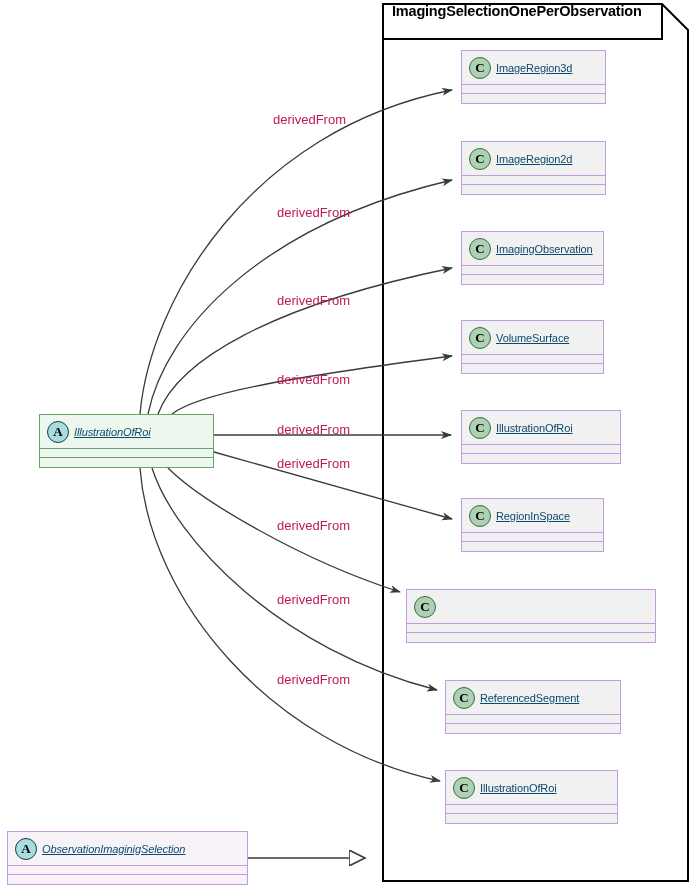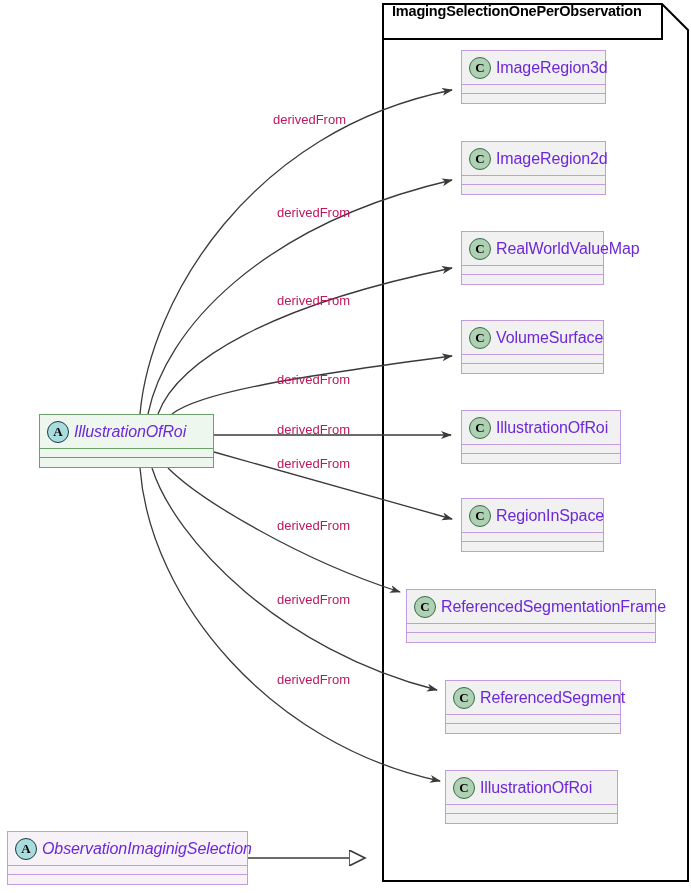--- a/index.html
+++ b/index.html
@@ -45,25 +45,26 @@
   .umlbox .comp {
     box-sizing: border-box;
     height: 9px;
     border-bottom: 1px solid #C39CE0;
   }
   .umlbox .comp.last {
     border-bottom: none;
     height: 9px;
   }
   .umlbox .cname {
-    font-size: 16px;
-    color: #6d28d9;
+    font-size: 11px;
+    color: #0c4a6e;
     white-space: nowrap;
     margin-left: 5px;
     letter-spacing: -0.1px;
+    text-decoration: underline;
   }
 
   
   .umlbox.abstract-green {
     border-color: #69A269;
     background: #EEF7EE;
   }
   .umlbox.abstract-green .titlerow,
   .umlbox.abstract-green .comp {
     border-bottom-color: #69A269;
@@ -181,21 +182,21 @@
       <span class="icon-circle c">C</span>
       <span class="cname">ImageRegion2d</span>
     </div>
     <div class="comp"></div>
     <div class="comp last"></div>
   </div>
 
   <div class="umlbox" style="left:461px; top:231px; width:143px;">
     <div class="titlerow">
       <span class="icon-circle c">C</span>
-      <span class="cname">RealWorldValueMap</span>
+      <span class="cname">ImagingObservation</span>
     </div>
     <div class="comp"></div>
     <div class="comp last"></div>
   </div>
 
   <div class="umlbox" style="left:461px; top:320px; width:143px;">
     <div class="titlerow">
       <span class="icon-circle c">C</span>
       <span class="cname">VolumeSurface</span>
     </div>
@@ -217,21 +218,20 @@
       <span class="icon-circle c">C</span>
       <span class="cname">RegionInSpace</span>
     </div>
     <div class="comp"></div>
     <div class="comp last"></div>
   </div>
 
   <div class="umlbox" style="left:406px; top:589px; width:250px;">
     <div class="titlerow">
       <span class="icon-circle c">C</span>
-      <span class="cname">ReferencedSegmentationFrame</span>
     </div>
     <div class="comp"></div>
     <div class="comp last"></div>
   </div>
 
   <div class="umlbox" style="left:445px; top:680px; width:176px;">
     <div class="titlerow">
       <span class="icon-circle c">C</span>
       <span class="cname">ReferencedSegment</span>
     </div>

